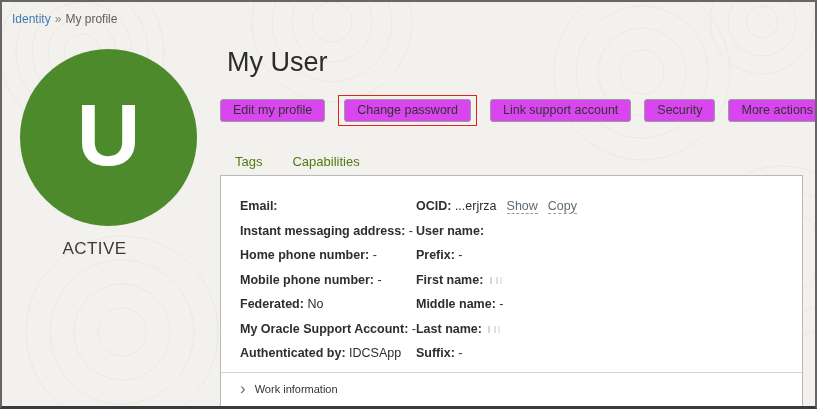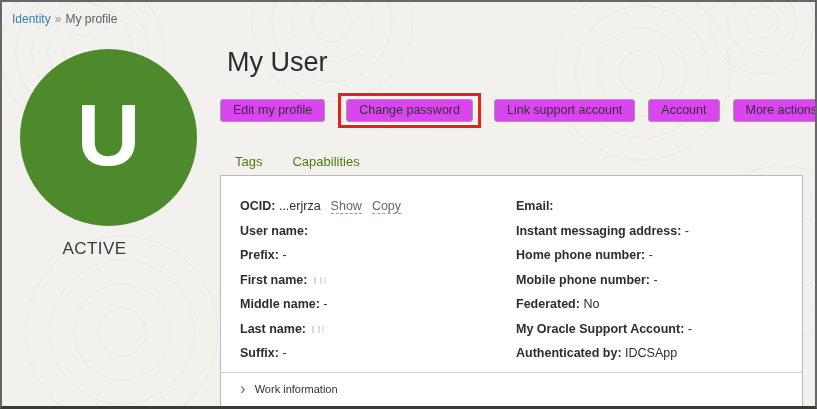--- a/index.html
+++ b/index.html
@@ -26,21 +26,21 @@
     color:#3b3b3b; letter-spacing:.4px; }
 
   
   .page-title{ left:225px; top:45px; font-size:27px; font-weight:400; color:#2c2c2c; }
 
   
   .actions{ left:218px; top:90px; height:36px; display:flex; align-items:center; gap:13px; }
   .btn{ display:inline-flex; align-items:center; height:23px; padding:0 12px;
     background:#d946ef; border:1px solid #9b9b9b; border-radius:3px;
     font-size:12.5px; color:#333333; font-family:"Liberation Sans", sans-serif; cursor:pointer; white-space:nowrap; }
-  .hl{ display:inline-flex; border:3px solid #14b8a6; padding:3px 5px; }
+  .hl{ display:inline-flex; border:1px solid #14b8a6; padding:3px 5px; }
 
   
   .tabbar{ left:218px; top:147px; display:flex; align-items:flex-end; z-index:3; }
   .tab{ height:26px; line-height:26px; padding:0 15px; font-size:13px; color:#4d7c0f; cursor:pointer; white-space:nowrap; }
   .tab.active{ height:28px; line-height:27px; padding:0 17px; background:#ffffff;
     border:1px solid #b9b9b9; border-bottom:none; color:#333333; }
 
   
   .panel{ left:218px; top:173px; width:583px; height:234px; background:#ffffff;
     border:1px solid #b9b9b9; z-index:2; }
@@ -128,51 +128,51 @@
       </button>
       <span class="hl" style="border-color: rgb(224, 36, 27);">
         <button class="btn">
           <span>Change password</span>
         </button>
       </span>
       <button class="btn">
         <span>Link support account</span>
       </button>
       <button class="btn">
-        <span>Account</span>
+        <span>Security</span>
       </button>
       <button class="btn">
         <span>More actions</span>
       </button>
     </div>
 
   <div class="layer tabbar">
       <div class="tab">Tags</div>
       <div class="tab">Capabilities</div>
     </div>
 
   <div class="layer panel">
     <div class="fields">
+      <div class="col">
+          <div class="field"><span class="flabel">Email:</span> <span></span></div>
+          <div class="field"><span class="flabel">Instant messaging address:</span> <span>-</span></div>
+          <div class="field"><span class="flabel">Home phone number:</span> <span>-</span></div>
+          <div class="field"><span class="flabel">Mobile phone number:</span> <span>-</span></div>
+          <div class="field"><span class="flabel">Federated:</span> <span>No</span></div>
+          <div class="field"><span class="flabel">My Oracle Support Account:</span> <span>-</span></div>
+          <div class="field"><span class="flabel">Authenticated by:</span> <span>IDCSApp</span></div>
+        </div>
       <div class="col col-left">
           <div class="field"><span class="flabel">OCID:</span> <span>...erjrza</span><a class="link-dashed">Show</a><a class="link-dashed">Copy</a></div>
           <div class="field"><span class="flabel">User name:</span> <span></span></div>
           <div class="field"><span class="flabel">Prefix:</span> <span>-</span></div>
           <div class="field"><span class="flabel">First name:</span> <span></span><span class="smudge"></span></div>
           <div class="field"><span class="flabel">Middle name:</span> <span>-</span></div>
           <div class="field"><span class="flabel">Last name:</span> <span></span><span class="smudge"></span></div>
           <div class="field"><span class="flabel">Suffix:</span> <span>-</span></div>
-        </div>
-      <div class="col">
-          <div class="field"><span class="flabel">Email:</span> <span></span></div>
-          <div class="field"><span class="flabel">Instant messaging address:</span> <span>-</span></div>
-          <div class="field"><span class="flabel">Home phone number:</span> <span>-</span></div>
-          <div class="field"><span class="flabel">Mobile phone number:</span> <span>-</span></div>
-          <div class="field"><span class="flabel">Federated:</span> <span>No</span></div>
-          <div class="field"><span class="flabel">My Oracle Support Account:</span> <span>-</span></div>
-          <div class="field"><span class="flabel">Authenticated by:</span> <span>IDCSApp</span></div>
         </div>
     </div>
     <div class="divider"></div>
     <div class="work">
       <span class="work-chevron">›</span>
       <span class="work-label">Work information</span>
     </div>
   </div>
 
 </div>

